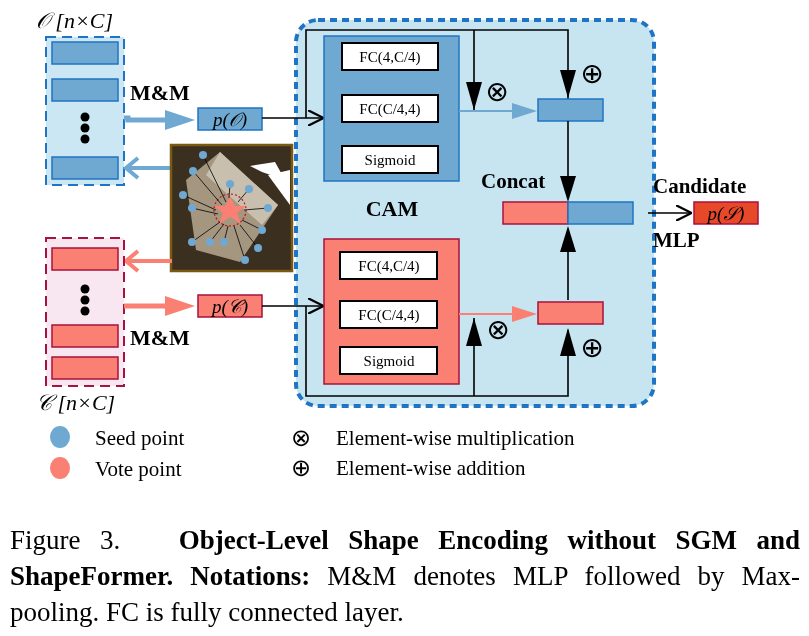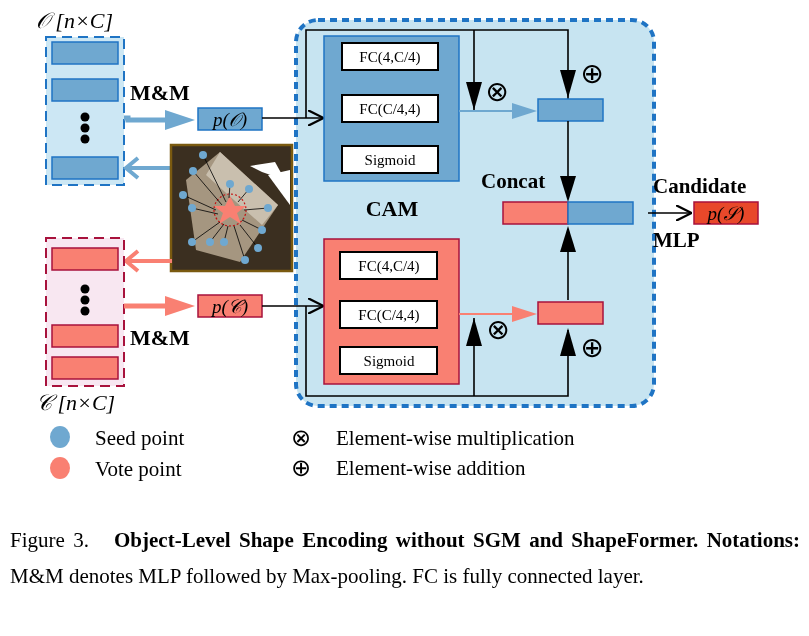--- a/index.html
+++ b/index.html
@@ -1,20 +1,20 @@
 <!DOCTYPE html>
 <html><head>
 <meta charset="utf-8">
 <style>
   html, body { margin: 0; padding: 0; background: #ffffff; }
   body { width: 809px; height: 636px; position: relative; overflow: hidden;
          font-family: "Liberation Serif", "DejaVu Serif", serif; color: #000; }
   svg { position: absolute; left: 0; top: 0; }
   .caption { position: absolute; left: 10px; top: 522px; width: 790px;
-             font-size: 21px; line-height: 36px; text-align: justify;
+             font-size: 27px; line-height: 36px; text-align: justify;
              font-family: "Liberation Serif", "DejaVu Serif", serif; }
   .caption b { font-weight: bold; }
   .lbl { font-family: "Liberation Serif", "DejaVu Serif", serif; }
 </style>
 </head>
 <body>
 
 <svg width="809" height="636" viewBox="0 0 809 636">
   <defs>
     <marker id="ah-black" viewBox="0 0 10 10" refX="9" refY="5" markerWidth="9" markerHeight="9" orient="auto">

